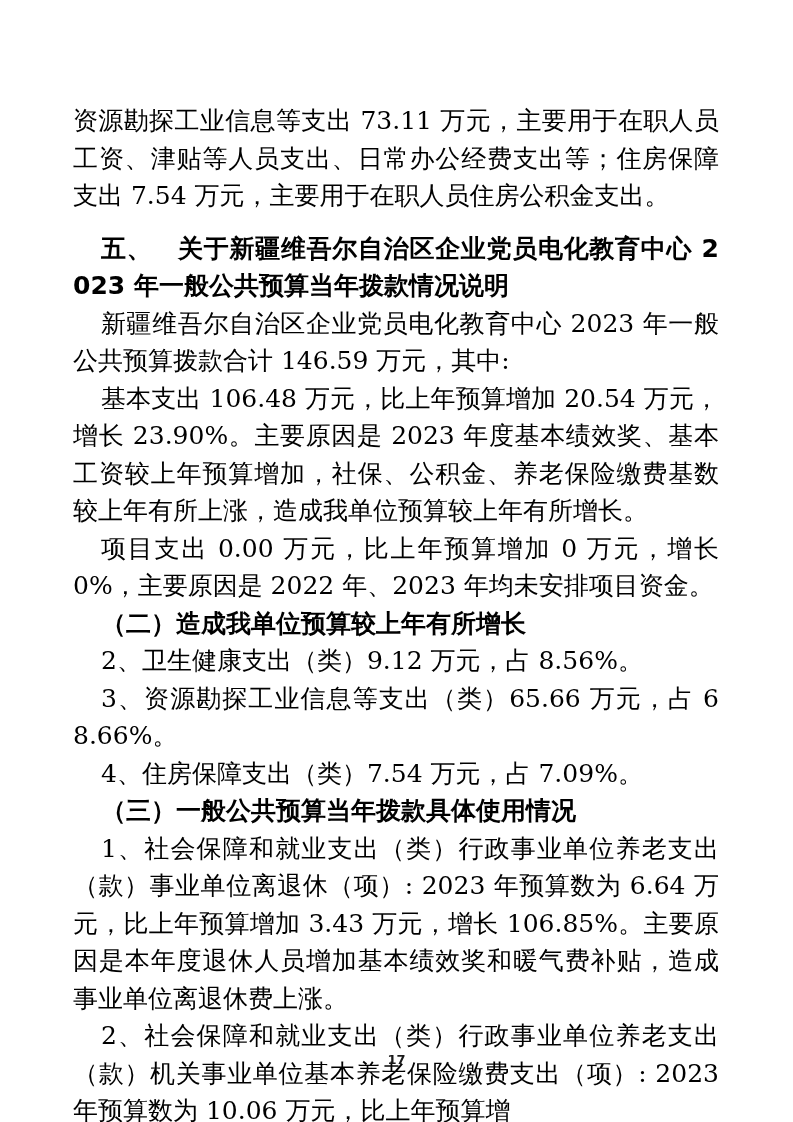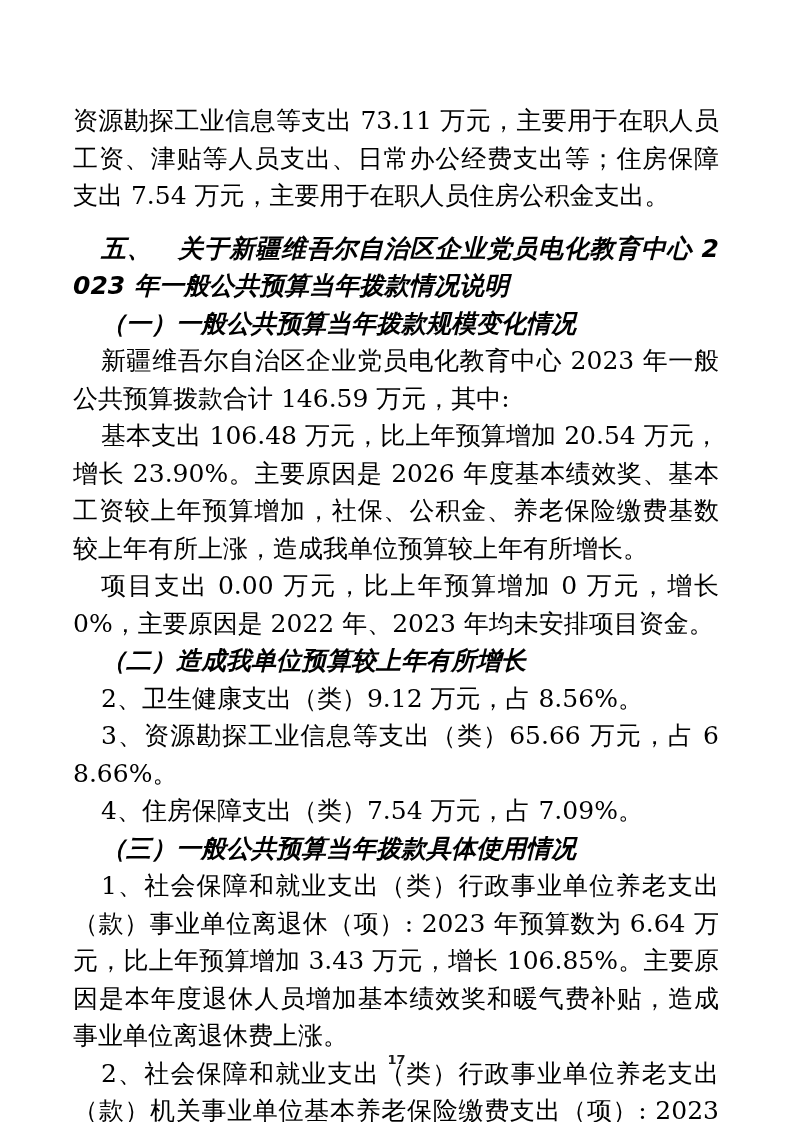--- a/index.html
+++ b/index.html
@@ -31,21 +31,20 @@
   .content p {
     margin: 0;
     padding: 0;
   }
   .content p.indent {
     text-indent: 28px;
   }
   .content p.heading {
     font-weight: bold;
     font-family: "DejaVu Sans", "Liberation Sans", sans-serif;
-    font-style: italic;
   }
   .content p.space-before {
     margin-top: 15px;
   }
   .footer {
     position: absolute;
     left: 0;
     top: 1051px;
     width: 100%;
     text-align: center;
@@ -56,23 +55,22 @@
     color: #1a1a1a;
   }
 </style>
 </head>
 <body>
 
 <div class="page">
   <div class="content">
     <p class="noindent">资源勘探工业信息等支出 73.11 万元，主要用于在职人员工资、津贴等人员支出、日常办公经费支出等；住房保障支出 7.54 万元，主要用于在职人员住房公积金支出。</p>
     <p class="heading indent space-before">五、　关于新疆维吾尔自治区企业党员电化教育中心 2023 年一般公共预算当年拨款情况说明</p>
-    <p class="heading indent">（一）一般公共预算当年拨款规模变化情况</p>
     <p class="indent">新疆维吾尔自治区企业党员电化教育中心 2023 年一般公共预算拨款合计 146.59 万元，其中:</p>
-    <p class="indent">基本支出 106.48 万元，比上年预算增加 20.54 万元，增长 23.90%。主要原因是 2026 年度基本绩效奖、基本工资较上年预算增加，社保、公积金、养老保险缴费基数较上年有所上涨，造成我单位预算较上年有所增长。</p>
+    <p class="indent">基本支出 106.48 万元，比上年预算增加 20.54 万元，增长 23.90%。主要原因是 2023 年度基本绩效奖、基本工资较上年预算增加，社保、公积金、养老保险缴费基数较上年有所上涨，造成我单位预算较上年有所增长。</p>
     <p class="indent">项目支出 0.00 万元，比上年预算增加 0 万元，增长 0%，主要原因是 2022 年、2023 年均未安排项目资金。</p>
     <p class="heading indent">（二）造成我单位预算较上年有所增长</p>
     <p class="indent">2、卫生健康支出（类）9.12 万元，占 8.56%。</p>
     <p class="indent">3、资源勘探工业信息等支出（类）65.66 万元，占 68.66%。</p>
     <p class="indent">4、住房保障支出（类）7.54 万元，占 7.09%。</p>
     <p class="heading indent">（三）一般公共预算当年拨款具体使用情况</p>
     <p class="indent">1、社会保障和就业支出（类）行政事业单位养老支出（款）事业单位离退休（项）: 2023 年预算数为 6.64 万元，比上年预算增加 3.43 万元，增长 106.85%。主要原因是本年度退休人员增加基本绩效奖和暖气费补贴，造成事业单位离退休费上涨。</p>
     <p class="indent">2、社会保障和就业支出（类）行政事业单位养老支出（款）机关事业单位基本养老保险缴费支出（项）: 2023 年预算数为 10.06 万元，比上年预算增</p>
   </div>
   <div class="footer">17</div>

